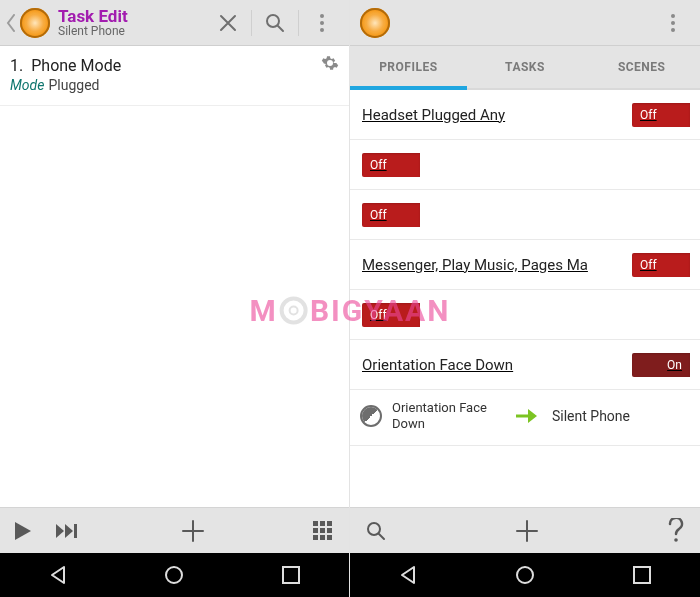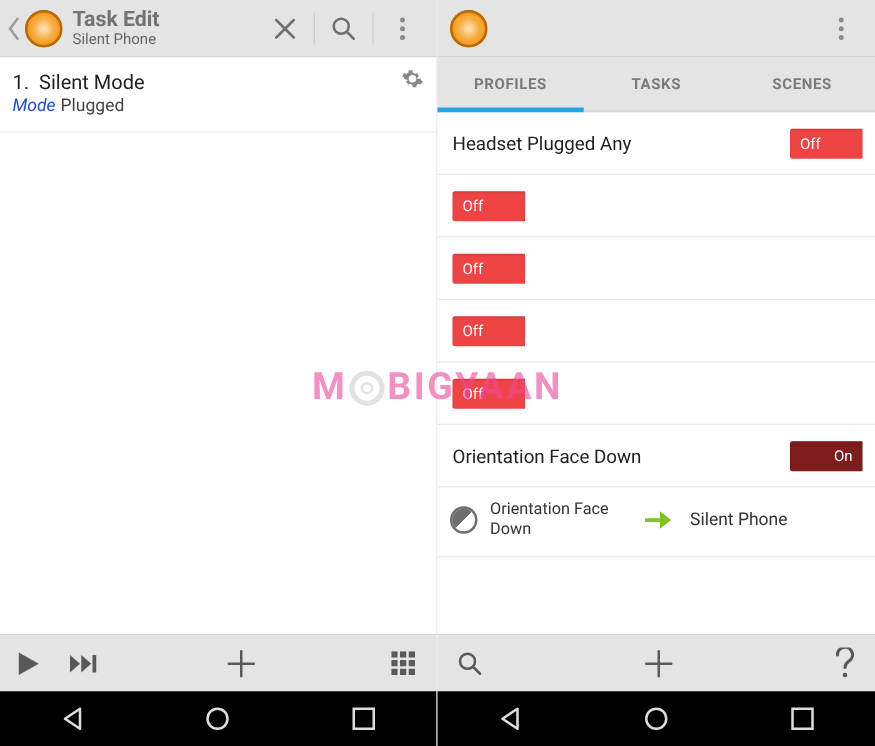--- a/index.html
+++ b/index.html
@@ -8,46 +8,46 @@
   .pane { position: relative; height: 597px; display: flex; flex-direction: column; }
   .pane.left { width: 350px; border-right: 1px solid #e3e3e3; }
   .pane.right { width: 350px; }
 
   
   .actionbar { height: 46px; background: #e4e4e4; border-bottom: 1px solid #cfcfcf; display: flex; align-items: center; padding: 0 4px; }
   .ab-back { width: 14px; height: 46px; display: flex; align-items: center; justify-content: center; color: #888; }
   .ab-logo { width: 30px; height: 30px; border-radius: 50%; background: radial-gradient(circle at 50% 50%, #ffd48a 0%, #f59b1e 60%, #d67d0b 100%); margin: 0 8px 0 2px; box-shadow: inset 0 0 0 2px #b36b08; position: relative; }
   .ab-logo::after { content: ""; position: absolute; inset: 6px; border-radius: 50%; background: radial-gradient(circle, #ffe6bb 0%, #f7a83a 70%); }
   .ab-title { display: flex; flex-direction: column; line-height: 1.1; flex: 0 0 auto; }
-  .ab-title .t1 { font-size: 17px; font-weight: 700; color: #737373; }
+  .ab-title .t1 { font-size: 17px; font-weight: 700; color: #a21caf; }
   .ab-title .t2 { font-size: 12px; color: #666; }
   .ab-spacer { flex: 1; }
   .ab-icon { width: 46px; height: 46px; display: flex; align-items: center; justify-content: center; color: #717171; }
   .ab-divider { width: 1px; height: 26px; background: #cfcfcf; }
 
   
   .tabs { height: 44px; background: #e4e4e4; border-bottom: 2px solid #d9d9d9; display: flex; }
   .tab { flex: 1; display: flex; align-items: center; justify-content: center; font-size: 12px; font-weight: 700; color: #7a7a7a; letter-spacing: 0.5px; position: relative; }
   .tab.active::after { content: ""; position: absolute; left: 0; right: 0; bottom: -2px; height: 4px; background: #20a6e0; }
 
   
   .content { flex: 1; background: #fff; overflow: hidden; position: relative; }
 
   
   .task-row { padding: 10px 10px 12px 10px; border-bottom: 1px solid #eee; position: relative; }
   .task-row .line1 { font-size: 16px; color: #222; display: flex; align-items: center; gap: 8px; }
   .task-row .line2 { font-size: 14px; color: #444; margin-top: 2px; }
-  .task-row .line2 .mode-label { font-style: italic; color: #1d4ed8; margin-right: 4px; }
+  .task-row .line2 .mode-label { font-style: italic; color: #0f766e; margin-right: 4px; }
   .task-row .gear { position: absolute; top: 8px; right: 10px; color: #888; }
 
   
   .profiles { }
-  .prow { height: 50px; border-bottom: 1px solid #e9e9e9; display: flex; align-items: center; padding: 0 10px 0 12px; }
+  .prow { height: 50px; border-bottom: 1px solid #e9e9e9; display: flex; align-items: center; padding: 0 10px 0 12px; text-decoration: underline; }
   .prow .ptxt { flex: 1; font-size: 15px; color: #222; white-space: nowrap; overflow: hidden; text-overflow: ellipsis; padding-right: 8px; }
-  .toggle { width: 58px; height: 24px; background: #ef4444; color: #fff; font-size: 12px; display: flex; align-items: center; justify-content: flex-start; padding: 0 8px; border-radius: 2px; position: relative; box-shadow: inset 0 1px 2px rgba(0,0,0,0.15); }
+  .toggle { width: 58px; height: 24px; background: #b91c1c; color: #fff; font-size: 12px; display: flex; align-items: center; justify-content: flex-start; padding: 0 8px; border-radius: 2px; position: relative; box-shadow: inset 0 1px 2px rgba(0,0,0,0.15); }
   .toggle.cut { border-top-right-radius: 0; border-bottom-right-radius: 0; }
   .toggle.on { background: #7f1d1d; justify-content: flex-end; }
 
   
   .expanded { border-bottom: 1px solid #e9e9e9; padding: 10px 10px 14px 10px; display: flex; align-items: center; gap: 10px; }
   .expanded .circ { width: 22px; height: 22px; border: 2px solid #6d6d6d; border-radius: 50%; position: relative; }
   .expanded .circ::after { content: ""; position: absolute; inset: 0; background: linear-gradient(135deg, #6d6d6d 50%, transparent 50%); border-radius: 50%; }
   .expanded .etxt { font-size: 13px; color: #333; line-height: 1.2; width: 110px; }
   .expanded .arrow { width: 30px; display: flex; align-items: center; justify-content: center; }
   .expanded .taskname { font-size: 14px; color: #333; }
@@ -110,21 +110,21 @@
             <circle cx="3" cy="10" r="2" fill="#8a8a8a"></circle>
             <circle cx="3" cy="17" r="2" fill="#8a8a8a"></circle>
           </svg>
       </div>
     </div>
 
     <div class="content">
       <div class="task-row">
         <div class="line1">
           <span>1.</span>
-          <span>Silent Mode</span>
+          <span>Phone Mode</span>
         </div>
         <div class="line2">
           <span class="mode-label">Mode</span><span>Plugged</span>
         </div>
         <div class="gear">
           <svg width="18" height="18" viewBox="0 0 24 24">
               <path fill="#8a8a8a" d="M12 8a4 4 0 1 0 0 8 4 4 0 0 0 0-8zm9 4a7 7 0 0 1-.1 1.2l2.1 1.6-2 3.4-2.5-1a7 7 0 0 1-2 1.2l-.4 2.6h-4l-.4-2.6a7 7 0 0 1-2-1.2l-2.5 1-2-3.4 2.1-1.6A7 7 0 0 1 3 12a7 7 0 0 1 .1-1.2L1 9.2l2-3.4 2.5 1a7 7 0 0 1 2-1.2L8 3h4l.4 2.6a7 7 0 0 1 2 1.2l2.5-1 2 3.4-2.1 1.6c.1.4.2.8.2 1.2z"></path>
             </svg>
         </div>
       </div>
@@ -221,20 +221,21 @@
           <div class="toggle cut">
               <span>Off</span>
             </div>
         </div>
         <div class="prow">
           <div class="toggle cut">
               <span>Off</span>
             </div>
         </div>
         <div class="prow">
+          <div class="ptxt">Messenger, Play Music, Pages Ma</div>
           <div class="toggle cut">
               <span>Off</span>
             </div>
         </div>
         <div class="prow">
           <div class="toggle cut">
               <span>Off</span>
             </div>
         </div>
         <div class="prow">

